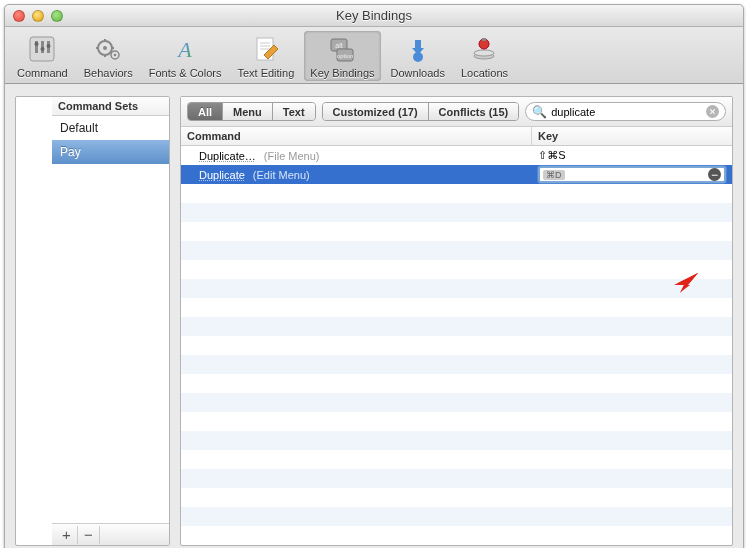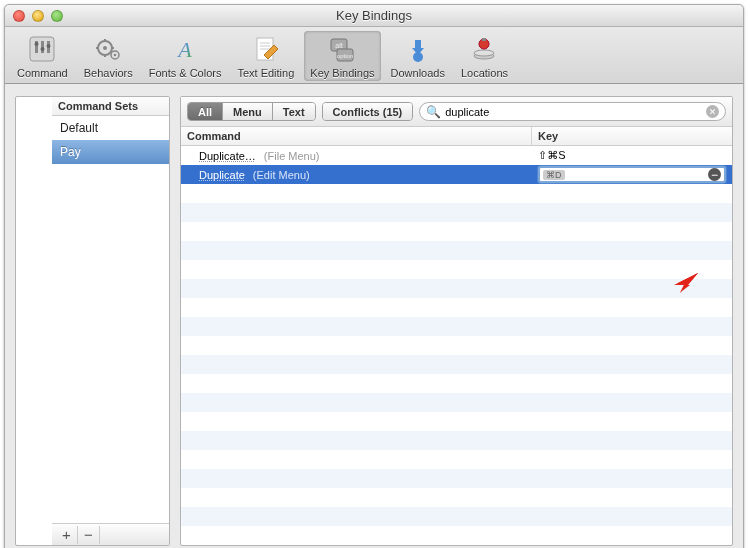--- a/index.html
+++ b/index.html
@@ -352,20 +352,21 @@
     </div>
 
     <div class="main">
       <div class="main-top">
         <div class="seg">
           <button class="sel">All</button>
           <button>Menu</button>
           <button>Text</button>
         </div>
         <div class="seg">
+          <button>Customized (17)</button>
           <button>Conflicts (15)</button>
         </div>
         <div class="search">
           <span class="mag">🔍</span>
           <input value="duplicate" style="">
           <span class="clear">✕</span>
         </div>
       </div>
 
       <div class="table-head">

